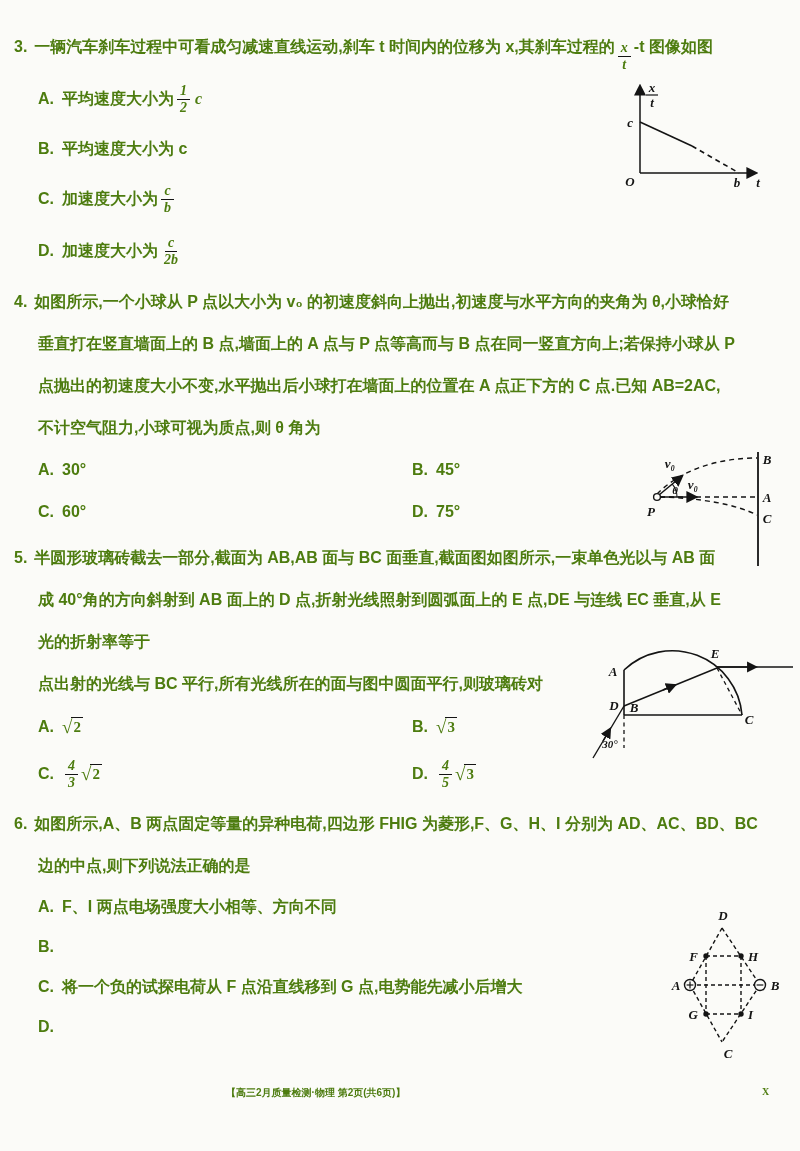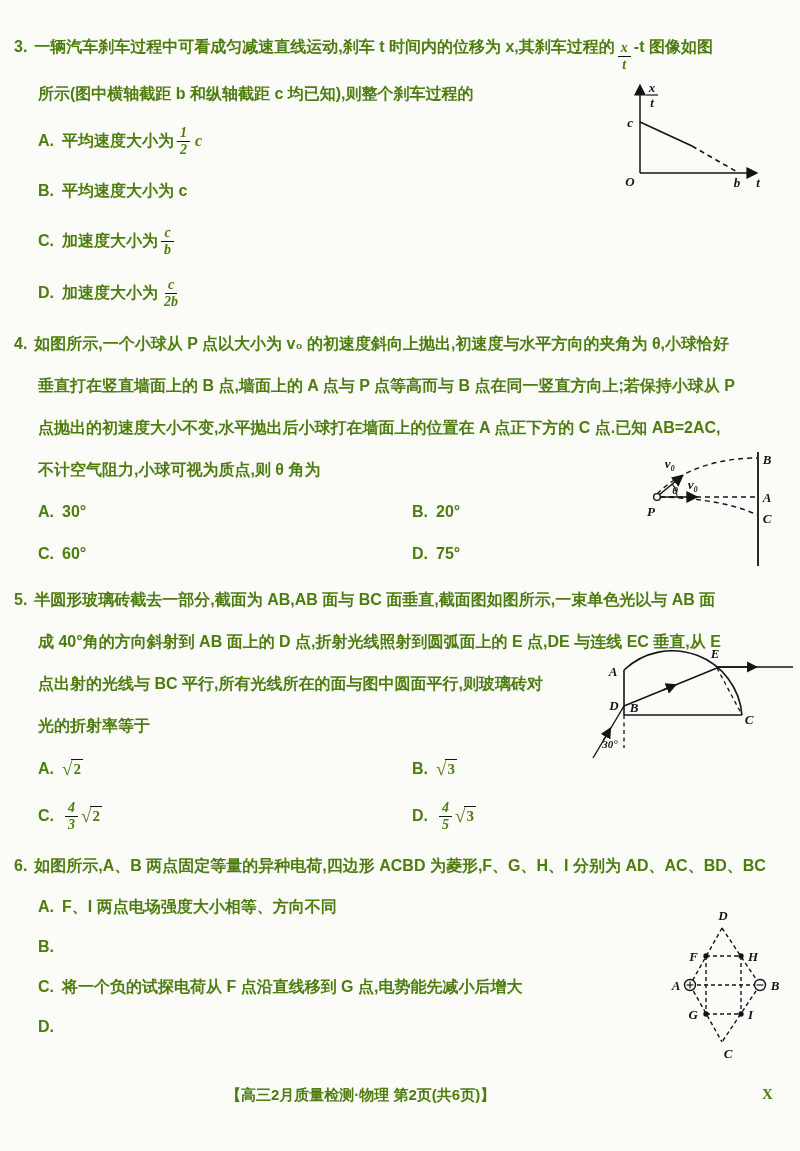--- a/index.html
+++ b/index.html
@@ -45,35 +45,34 @@
   .sqrt{display:inline-flex;align-items:flex-start;font-family:"Liberation Serif","DejaVu Serif",serif;}
   .rsign{font-size:19px;line-height:1.05;}
   .rad{border-top:1.5px solid #141414;padding:0 2px;font-size:15px;line-height:1.3;margin-left:-1px;}
   .diagram{position:absolute;}
   svg{display:block;}
   svg text{
     font-family:"Liberation Serif","DejaVu Serif",serif;
     font-style:italic;fill:#141414;font-size:13px;font-weight:600;
   }
   svg .small{font-size:11px;}
-  .footer{position:absolute;top:1086px;left:0;width:800px;height:26px;font-size:15px;font-weight:700;}
+  .footer{position:absolute;top:1086px;left:0;width:800px;height:26px;font-size:10px;font-weight:700;}
   .ftext{position:absolute;left:226px;top:0;}
   .fmark{position:absolute;left:762px;top:0;font-family:"Liberation Serif","DejaVu Serif",serif;font-weight:700;}
 </style>
 </head>
 <body>
 
 <div class="page">
 
   <section class="question">
     <div class="stem first"><span class="qnum">3.</span><span>一辆汽车刹车过程中可看成匀减速直线运动,刹车 t 时间内的位移为 x,其刹车过程的</span><span class="frac">
           <span class="fnum">x</span>
           <span class="fden">t</span>
         </span><span>-t 图像如图</span></div>
-    <div class="stem">所示(图中横轴截距 b 和纵轴截距 c 均已知),则整个刹车过程的</div>
     <div class="row h52">
       <span class="optlabel">A.</span>
         <span>平均速度大小为</span>
         <span class="frac">
           <span class="fnum">1</span>
           <span class="fden">2</span>
         </span>
         <span class="var">c</span>
     </div>
     <div class="row h48">
@@ -103,40 +102,40 @@
     <div class="stem">垂直打在竖直墙面上的 B 点,墙面上的 A 点与 P 点等高而与 B 点在同一竖直方向上;若保持小球从 P</div>
     <div class="stem">点抛出的初速度大小不变,水平抛出后小球打在墙面上的位置在 A 点正下方的 C 点.已知 AB=2AC,</div>
     <div class="stem">不计空气阻力,小球可视为质点,则 θ 角为</div>
     <div class="row h42">
       <span class="col">
           <span class="optlabel">A.</span>
           <span>30°</span>
         </span>
       <span class="col2">
           <span class="optlabel">B.</span>
-          <span>20°</span>
+          <span>45°</span>
         </span>
     </div>
     <div class="row h42">
       <span class="col">
           <span class="optlabel">C.</span>
           <span>60°</span>
         </span>
       <span class="col2">
           <span class="optlabel">D.</span>
           <span>75°</span>
         </span>
     </div>
   </section>
 
   <section class="question mt4">
     <div class="stem first"><span class="qnum">5.</span><span>半圆形玻璃砖截去一部分,截面为 AB,AB 面与 BC 面垂直,截面图如图所示,一束单色光以与 AB 面</span></div>
     <div class="stem">成 40°角的方向斜射到 AB 面上的 D 点,折射光线照射到圆弧面上的 E 点,DE 与连线 EC 垂直,从 E</div>
+    <div class="stem">光的折射率等于</div>
     <div class="stem">点出射的光线与 BC 平行,所有光线所在的面与图中圆面平行,则玻璃砖对</div>
-    <div class="stem">光的折射率等于</div>
     <div class="row h44">
       <span class="col">
           <span class="optlabel">A.</span>
           <span class="sqrt">
             <span class="rsign">√</span>
             <span class="rad">2</span>
           </span>
         </span>
       <span class="col2">
           <span class="optlabel">B.</span>
@@ -166,21 +165,22 @@
           </span>
           <span class="sqrt">
             <span class="rsign">√</span>
             <span class="rad">3</span>
           </span>
         </span>
     </div>
   </section>
 
   <section class="question mt4">
-    <div class="stem first"><span class="qnum">6.</span><span>如图所示,A、B 两点固定等量的异种电荷,四边形 ACBD 为菱形,F、G、H、I 分别为 AD、AC、BD、BC</span></div>
+    <div class="stem first"><span class="qnum">6.</span><span>如图所示,A、B 两点固定等量的异种电荷,四边形 FHIG 为菱形,F、G、H、I 分别为 AD、AC、BD、BC</span></div>
+    <div class="stem">边的中点,则下列说法正确的是</div>
     <div class="row h40">
         <span class="optlabel">A.</span>
         <span>F、I 两点电场强度大小相等、方向不同</span>
       </div>
     <div class="row h40">
         <span class="optlabel">B.</span>
       </div>
     <div class="row h40">
         <span class="optlabel">C.</span>
         <span>将一个负的试探电荷从 F 点沿直线移到 G 点,电势能先减小后增大</span>

